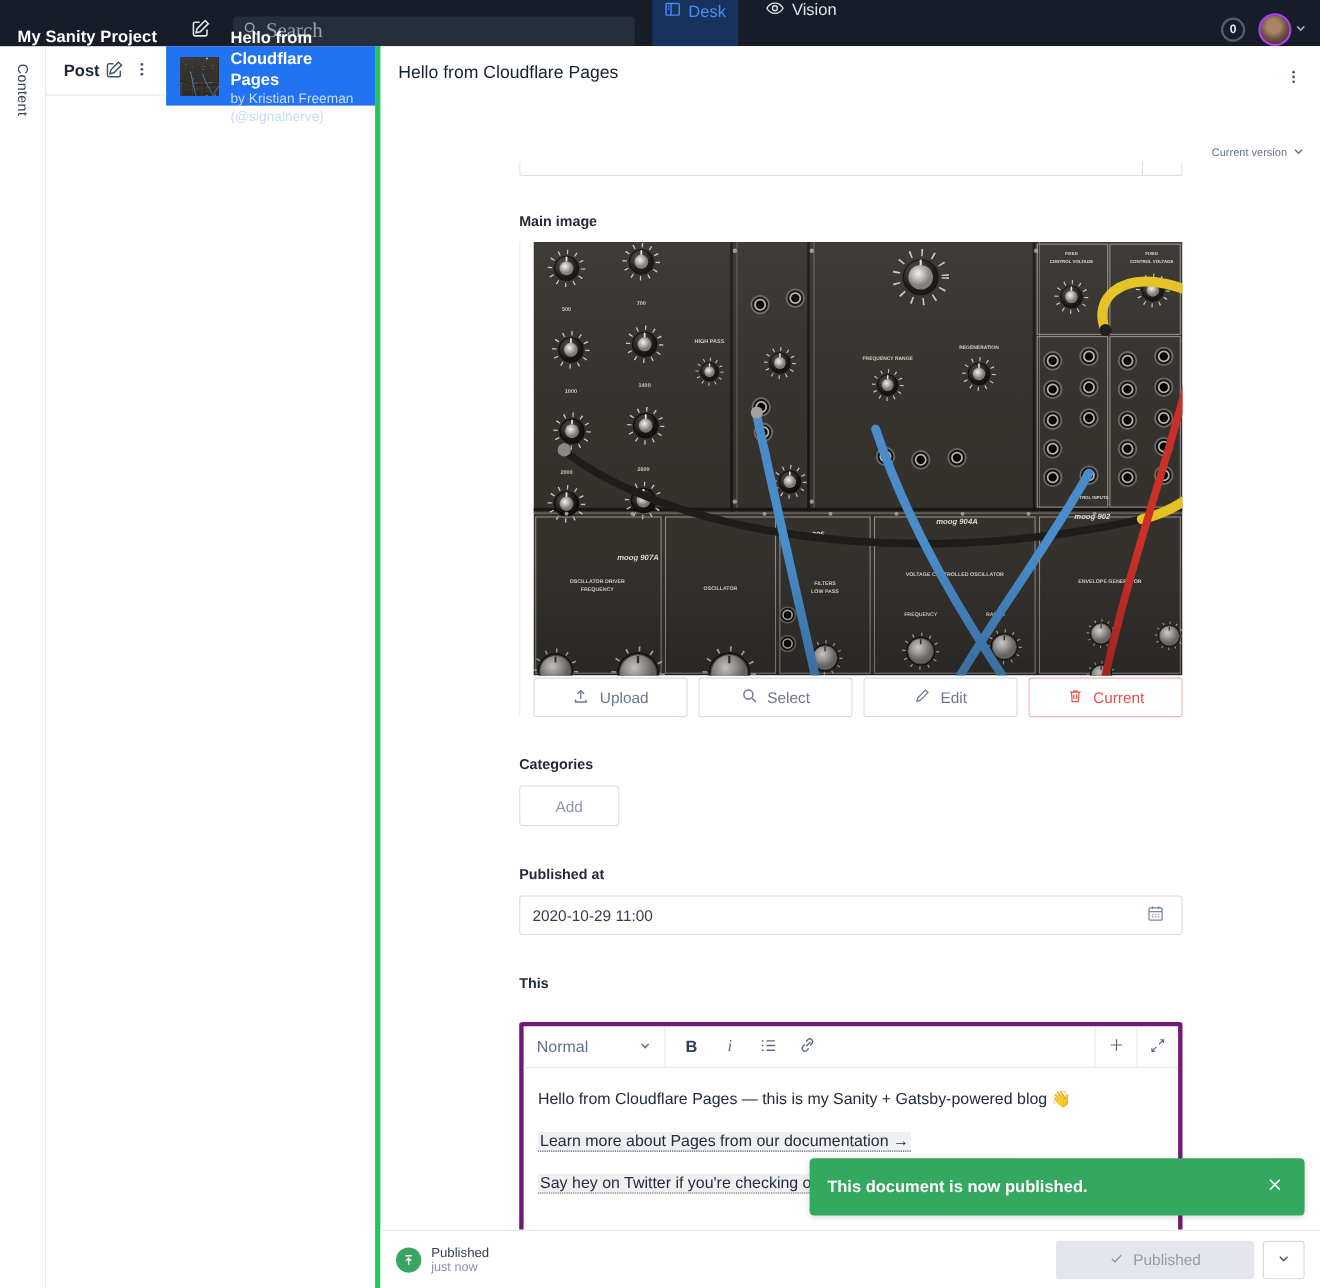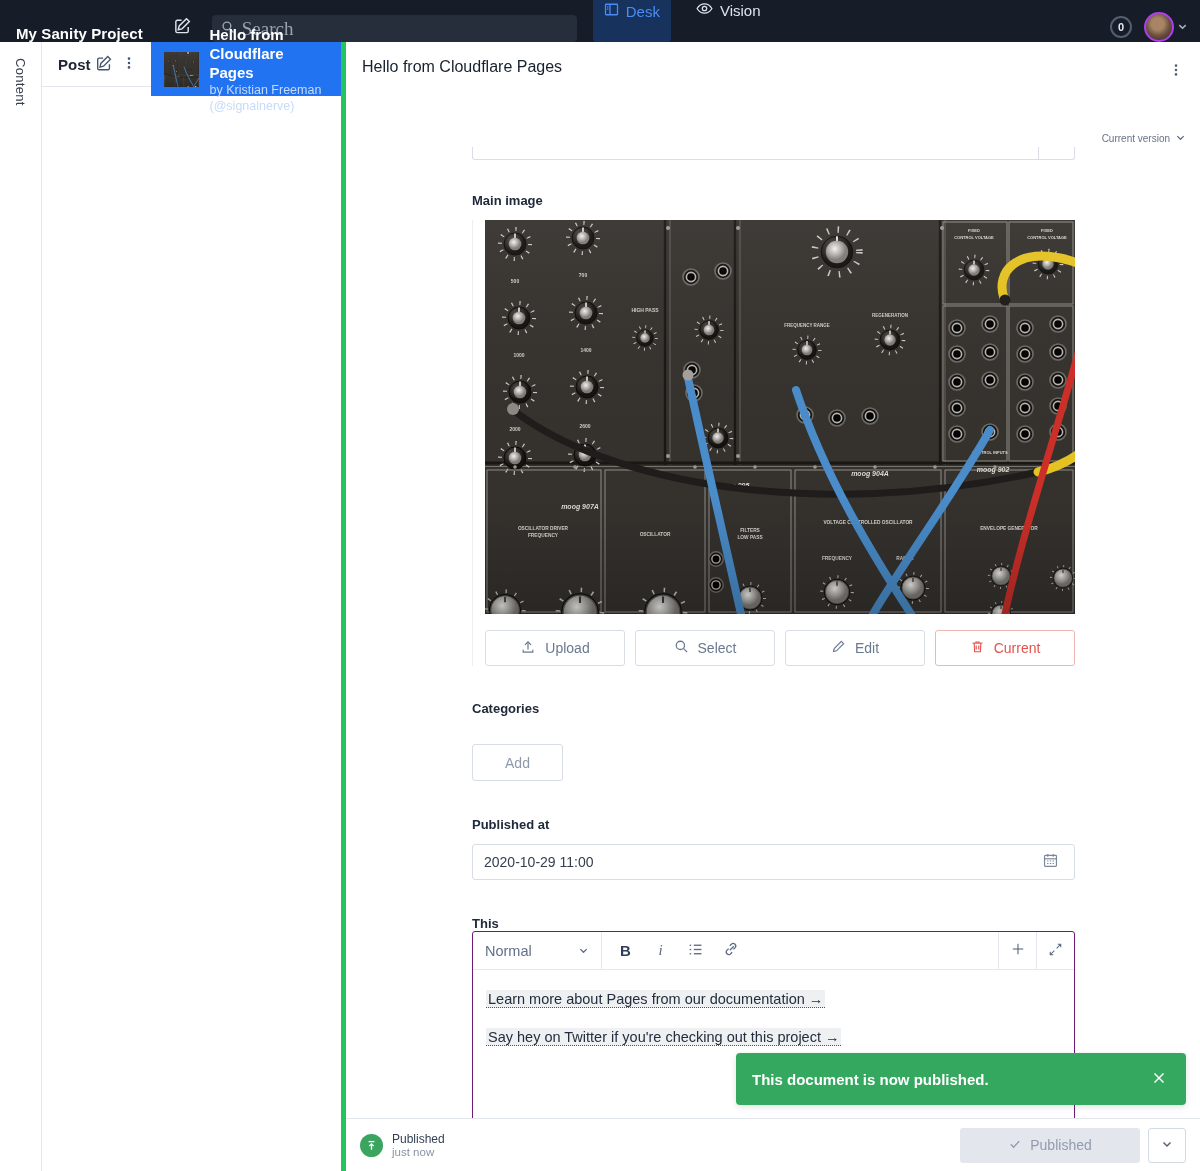--- a/index.html
+++ b/index.html
@@ -52,36 +52,36 @@
     color:#667286; font-size:10px; cursor:pointer; }
 
   .form-scroll { position:absolute; top:44px; bottom:53px; left:0; right:0; padding:0 125px 0 126px; overflow:hidden; }
   .cutoff-field { margin-top:61px; height:13px; border:1px solid #d9dee6; border-top:none;
     border-radius:0 0 3px 3px; position:relative; }
   .cutoff-field i { position:absolute; right:35px; top:0; bottom:0; border-left:1px solid #d9dee6; }
   .f-label { font-size:13px; font-weight:600; color:#202a3b; }
   .lab-mainimage { margin-top:33px; }
   .image-block { margin-top:12px; border-left:1px solid #eceef2; padding-left:12px; }
   .synth { display:block; }
-  .img-buttons { display:flex; gap:10px; margin-top:16px; }
+  .img-buttons { display:flex; gap:10px; margin-top:2px; }
   .btn { flex:1; height:36px; border:1px solid #d8dde5; border-radius:3px; background:#fff; cursor:pointer;
     display:flex; align-items:center; justify-content:center; gap:9px; font-size:14px; font-weight:500;
     color:#6a7890; font-family:"Liberation Sans", sans-serif; }
   .btn.danger { color:#e4534d; border-color:#f0b5b2; }
   .lab-categories { margin-top:35px; }
-  .btn-add { margin-top:28px; width:91px; height:37px; flex:none; color:#8d99ab; }
+  .btn-add { margin-top:12px; width:91px; height:37px; flex:none; color:#8d99ab; }
   .lab-published { margin-top:36px; }
   .date-field { margin-top:12px; height:36px; border:1px solid #d8dde5; border-radius:3px;
     display:flex; align-items:center; padding:0 11px; }
   .date-field input { border:none; outline:none; flex:1; font-size:14px; color:#33404f;
     font-family:"Liberation Sans", sans-serif; background:transparent; }
   .date-field .icon-btn { color:#7b879a; }
   .lab-body { margin-top:36px; }
 
-  .editor { margin-top:0; border:1px solid #701a75; border-radius:3px; height:226px; display:flex; flex-direction:column; }
+  .editor { margin-top:28px; border:4px solid #701a75; border-radius:3px; height:226px; display:flex; flex-direction:column; }
   .ed-toolbar { height:38px; border-bottom:1px solid #e5e9ef; display:flex; align-items:stretch; flex:none; }
   .ed-style { width:129px; border-right:1px solid #e5e9ef; display:flex; align-items:center;
     justify-content:space-between; padding:0 12px; color:#61708a; font-size:14.5px; cursor:pointer; background:none; border-top:none; border-left:none; border-bottom:none; font-family:"Liberation Sans", sans-serif; }
   .ed-fmt { display:flex; align-items:center; padding-left:6px; }
   .fmt-btn { width:35px; height:100%; background:none; border:none; cursor:pointer; display:flex;
     align-items:center; justify-content:center; color:#5e6b82; font-family:"Liberation Sans", sans-serif; }
   .fmt-b { font-weight:700; font-size:15px; color:#2e3f5e; }
   .fmt-i { font-style:italic; font-size:15px; font-family:"Liberation Serif", serif; }
   .ed-spacer { flex:1; }
   .ed-cell { width:38px; border-left:1px solid #e5e9ef; color:#5a6880; }
@@ -531,20 +531,21 @@
           <button class="fmt-btn ed-cell">
             <span>
               <svg width="15" height="15" viewBox="0 0 20 20" fill="none" stroke="currentColor" stroke-width="1.4">
                 <path d="M11.5 8.5L17 3M17 7V3h-4"></path>
                   <path d="M8.5 11.5L3 17M3 13v4h4"></path>
               </svg>
             </span>
           </button>
         </div>
         <div class="ed-content">
+          <p>Hello from Cloudflare Pages — this is my Sanity + Gatsby-powered blog 👋</p>
           <p><span class="ed-link">Learn more about Pages from our documentation →</span></p>
           <p><span class="ed-link">Say hey on Twitter if you're checking out this project →</span></p>
         </div>
       </div>
     </div>
 
     <div class="toast">
       <span>This document is now published.</span>
       <button class="icon-btn">
         <span>

